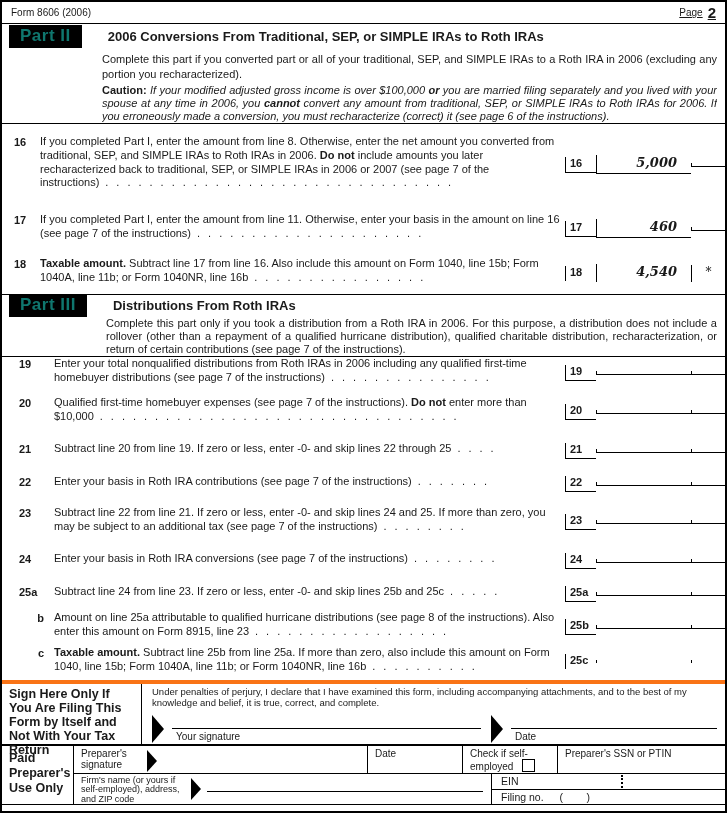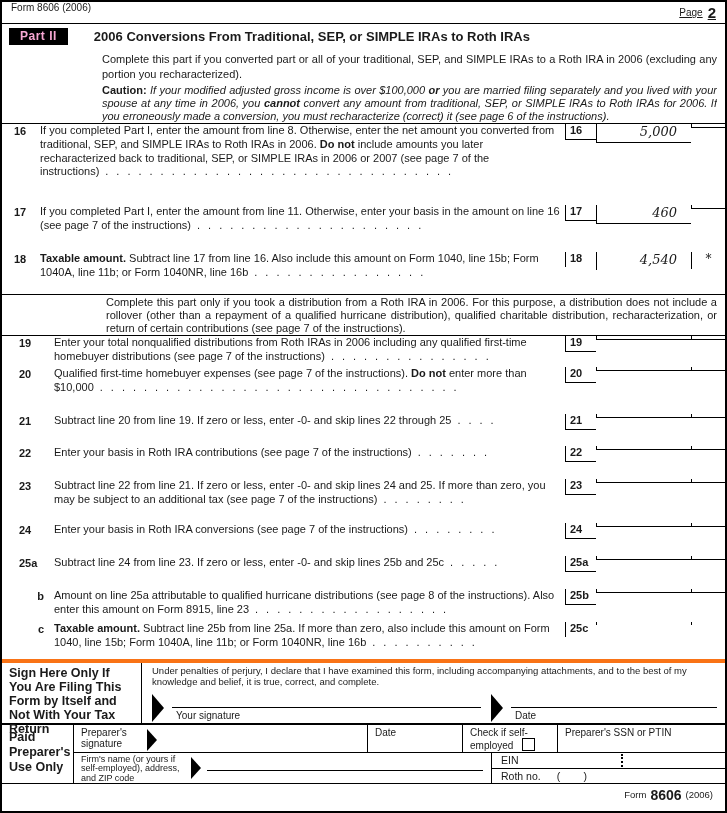--- a/index.html
+++ b/index.html
@@ -4,59 +4,59 @@
 <style>
   html,body { margin:0; padding:0; background:#e8e8e8; }
   .page {
     width:727px; height:813px; box-sizing:border-box;
     margin:0 auto; background:#fff; border:2px solid #000;
     font-family:"Liberation Sans", sans-serif; color:#1a1a1a;
     position:relative; overflow:hidden;
   }
   
   .hdr { height:21px; border-bottom:1.5px solid #000; display:flex;
-         justify-content:space-between; padding:0 9px; font-size:10px; }
+         justify-content:space-between; align-items:center; padding:0 9px; font-size:10px; }
   .pageword { font-size:10px; }
   .pagenum { font-size:15px; font-weight:bold; margin-left:5px; }
   .hdr-right { display:flex; align-items:center;text-decoration:underline; }
 
   
   .part-hdr { display:flex; align-items:center; padding:0 0 0 7px; }
   .ph2 { height:25px; }
   .ph3 { height:21px; }
-  .part-box { background:#000; color:#f9a8d4; font-weight:bold; font-size:12px;
+  .part-box { background:#000; color:#0f766e; font-weight:bold; font-size:17px;
               padding:1px 11px 2px; letter-spacing:0.5px;text-align:center; }
   .part-title { font-weight:bold; font-size:13px; margin-left:26px; }
 
   .p2-intro { height:32px; margin:0 8px 0 100px; font-size:11px; line-height:15px;
               text-align:justify; overflow:hidden; padding-top:3px; }
   .caution  { height:39px; margin:0 8px 0 100px; font-size:11px; line-height:12.8px;
               font-style:italic; text-align:justify; overflow:hidden; }
   .caution .cb { font-style:normal; font-weight:bold; }
   .p3-desc { height:39px; margin:0 8px 0 104px; font-size:11px; line-height:12.8px;
              text-align:justify; overflow:hidden; padding-top:1px; }
 
   
   .ftable { border-top:1.5px solid #000; border-bottom:1.5px solid #000; }
   .ftable.thick-bottom { border-bottom:4px solid #f97316; }
-  .frow { display:flex; align-items:flex-start; overflow:hidden; box-sizing:border-box; }
+  .frow { display:flex; align-items:center; overflow:hidden; box-sizing:border-box; }
   .celltext { flex:1; display:flex; overflow:hidden; }
   .tblock { margin-top:auto; display:flex; width:100%; padding-bottom:4px; box-sizing:border-box; }
   .lnum { flex:none; font-weight:bold; font-size:11px; box-sizing:border-box; padding-top:1px; }
   .p2t .lnum { width:38px; padding-left:12px; }
   .p3t .lnum { width:52px; padding-left:17px; }
   .p3t .sub .lnum { text-align:right; padding-right:10px; padding-left:0; }
   .ltext { flex:1; font-size:11px; line-height:13.8px; padding-right:4px; }
   .leader { letter-spacing:8px; padding-left:6px; white-space:nowrap; }
   .bcell { box-sizing:border-box; border-left:1.5px solid #000; border-bottom:1.5px solid #000;
            display:flex; align-items:flex-end; }
   .frow:last-child .bcell { border-bottom:none; }
   .boxnum   { width:31px; font-weight:bold; font-size:11px; padding:0 0 3px 4px; }
   .boxamt   { width:95px; justify-content:flex-end; padding:0 14px 3px 0;
-              font-family:"DejaVu Serif", serif; font-style:italic; font-size:13px; }
+              font-family:"DejaVu Serif", serif; font-style:italic; font-size:13px;font-weight:bold; }
   .boxcents { width:34px; justify-content:center; padding-bottom:3px;
               font-family:"DejaVu Serif", serif; font-size:12px; }
 
   
   .sign { height:60px; display:flex; box-sizing:border-box; }
   .sign-left { width:140px; border-right:1.5px solid #000; box-sizing:border-box;
                font-weight:bold; font-size:12.5px; line-height:14px; padding:3px 12px 0 7px; }
   .sign-right { flex:1; display:flex; flex-direction:column; padding:2px 8px 0 10px; overflow:hidden; }
   .perjury { font-size:9.5px; line-height:11px; }
   .sigrow { flex:1; display:flex; align-items:flex-end; padding-bottom:1px; }
@@ -157,20 +157,24 @@
         <span class="ltext"><b>Taxable amount.</b><span> Subtract line 17 from line 16. Also include this amount on Form 1040, line 15b; Form 1040A, line 11b; or Form 1040NR, line 16b</span><b></b><span></span><span class="leader">................</span></span>
       </div>
         </div>
       <div class="bcell boxnum">18</div>
       <div class="bcell boxamt">4,540</div>
       <div class="bcell boxcents">*</div>
     </div>
 
   </div>
 
+  <div class="part-hdr ph3">
+    <span class="part-box">Part III</span>
+    <span class="part-title">Distributions From Roth IRAs</span>
+  </div>
   <div class="p3-desc">Complete this part only if you took a distribution from a Roth IRA in 2006. For this purpose, a distribution does not include a rollover (other than a repayment of a qualified hurricane distribution), qualified charitable distribution, recharacterization, or return of certain contributions (see page 7 of the instructions).</div>
 
   <div class="ftable p3t thick-bottom">
 
     <div class="frow" style="height:31px">
       <div class="celltext">
           <div class="tblock">
         <span class="lnum">19</span>
         <span class="ltext"><b></b><span>Enter your total nonqualified distributions from Roth IRAs in 2006 including any qualified first-time homebuyer distributions (see page 7 of the instructions)</span><b></b><span></span><span class="leader">...............</span></span>
       </div>
@@ -317,21 +321,21 @@
           <span class="plabel">Firm's name (or yours if self-employed), address, and ZIP code</span>
           <div class="stri"></div>
           <div class="firmline"></div>
         </div>
         <div class="pright2">
           <div class="pein">
             <span>EIN</span>
             <span class="eindots"></span>
           </div>
           <div class="pphone">
-            <span>Roth no.</span>
+            <span>Filing no.</span>
             <span class="pre">(        )</span>
           </div>
         </div>
       </div>
     </div>
   </div>
 
   <div class="footer">
     <span class="fword">Form</span>
     <span class="fnum">8606</span>

